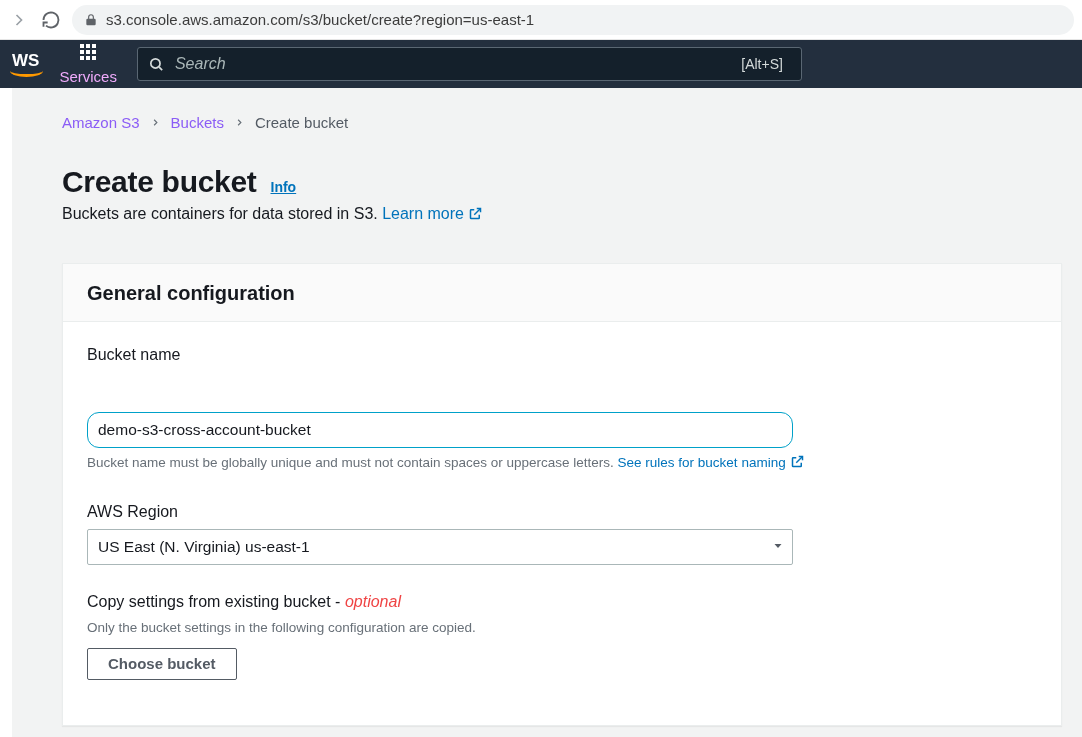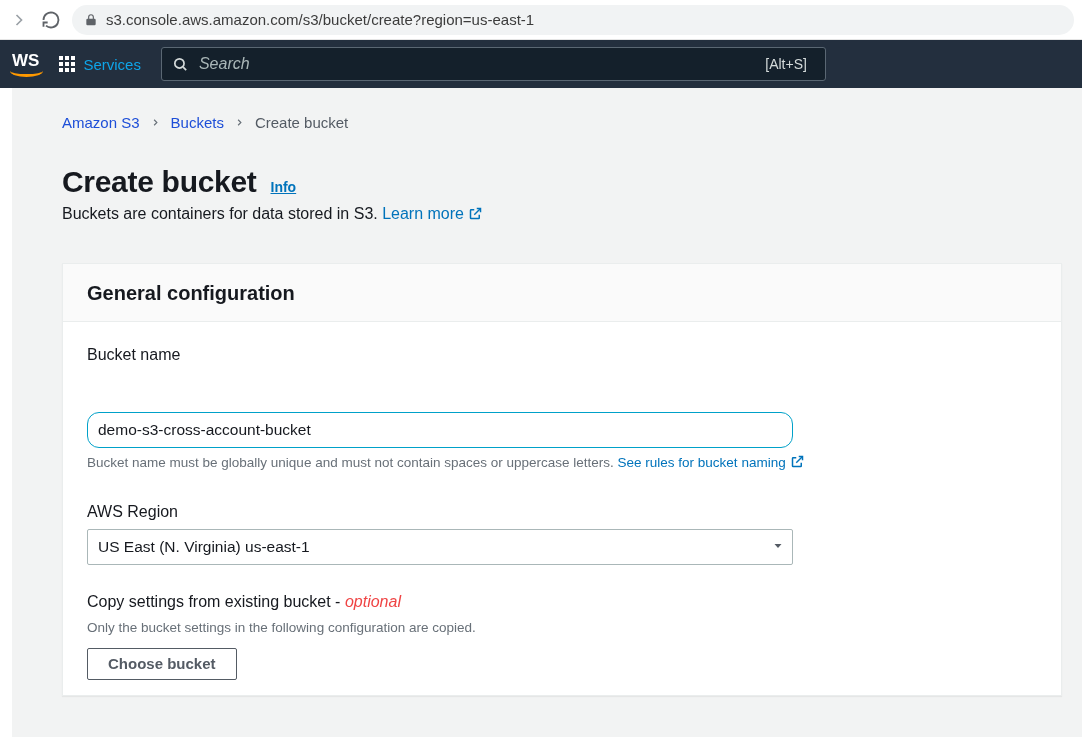--- a/index.html
+++ b/index.html
@@ -62,22 +62,23 @@
     content:"";
     position:absolute;
     left:-2px; right:-4px; bottom:0px;
     height:6px;
     border-bottom:3px solid #ff9900;
     border-bottom-left-radius:50% 6px;
     border-bottom-right-radius:50% 6px;
   }
   .services-btn {
     display:flex; align-items:center; gap:8px;
-    color:#0ea5e9; font-size:15px;
+    color:#f0abfc; font-size:15px;
     padding:4px 6px;
+    flex-direction:column;
   }
   .grid-icon { display:grid; grid-template-columns:repeat(3,4px); grid-template-rows:repeat(3,4px); gap:2px; }
   .grid-icon span { background:#fff; width:4px; height:4px; }
   .search-wrap {
     flex:0 0 665px;
     height:34px;
     background:#14202b;
     border:1px solid #5a6773;
     border-radius:3px;
     display:flex;
@@ -112,21 +113,21 @@
   }
   .page-inner {
     padding: 26px 0 0 50px;
     max-width: 1020px;
   }
   .breadcrumb {
     display:flex; align-items:center; gap:10px;
     font-size:15px;
     margin-bottom: 34px;
   }
-  .breadcrumb a { color:#1d4ed8; text-decoration:none; }
+  .breadcrumb a { color:#8b5cf6; text-decoration:none; }
   .breadcrumb .sep { color:#687078; }
   .breadcrumb .current { color:#545b64; font-weight:400; }
 
   .page-title-row { display:flex; align-items:baseline; gap:14px; margin-bottom:6px; }
   h1.page-title { font-size:30px; font-weight:700; letter-spacing:-0.3px; }
   .info-link { color:#0073bb; font-size:14px; font-weight:700; }
 
   .subtitle { font-size:16px; color:#16191f; margin-bottom:2px; }
   .subtitle a { color:#0073bb; text-decoration:none; }
   .ext-icon { display:inline-block; vertical-align:-2px; margin-left:4px; color:#0073bb; }
@@ -138,21 +139,21 @@
     border:1px solid #eaeded;
     box-shadow: 0 1px 1px rgba(0,0,0,0.05);
     width: 1000px;
   }
   .panel-header {
     padding: 18px 24px 16px 24px;
     border-bottom:1px solid #eaeded;
     background:#fafafa;
   }
   .panel-header h2 { font-size:20px; font-weight:700; }
-  .panel-body { padding: 24px 24px 15px 24px; }
+  .panel-body { padding: 24px 24px 45px 24px; }
 
   .field { margin-bottom: 28px; }
   .field:last-child { margin-bottom:0; }
   .field-label { font-size:16px; color:#16191f; margin-bottom:8px; display:block; }
   .field-label .optional { font-style:italic; color:#ef4444; font-weight:400; }
   .helper { font-size:13.5px; color:#687078; margin-top:6px; line-height:1.4; }
   .helper a { color:#0073bb; text-decoration:none; }
 
   .text-input {
     width: 706px;

